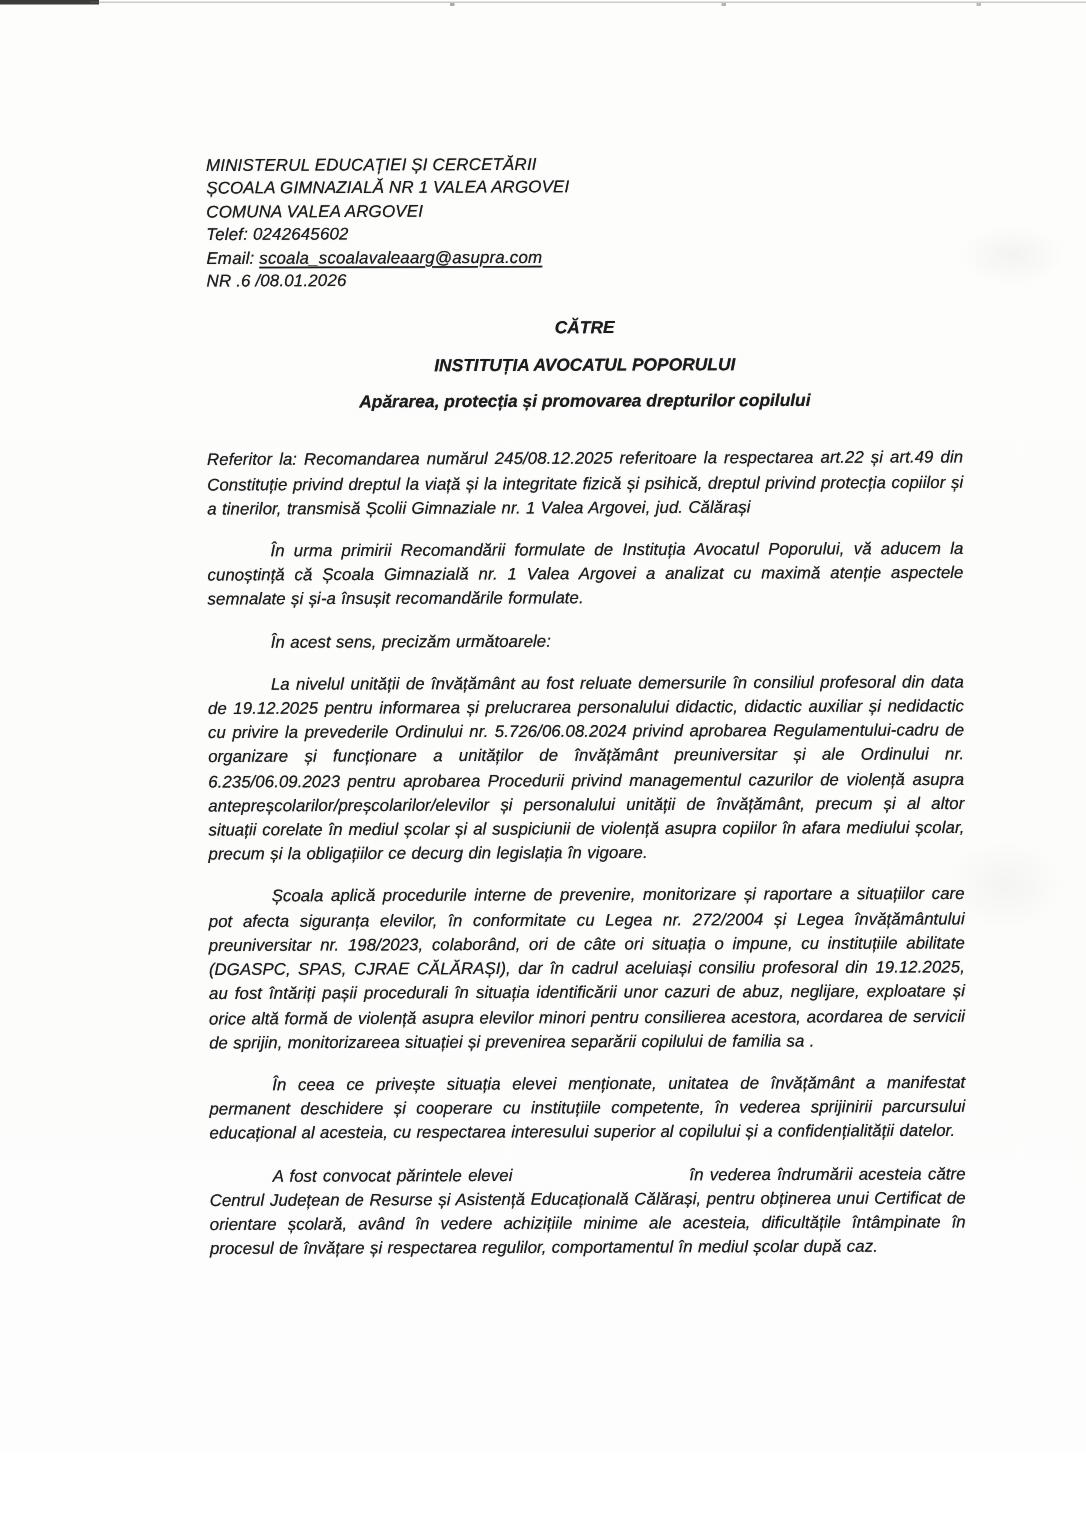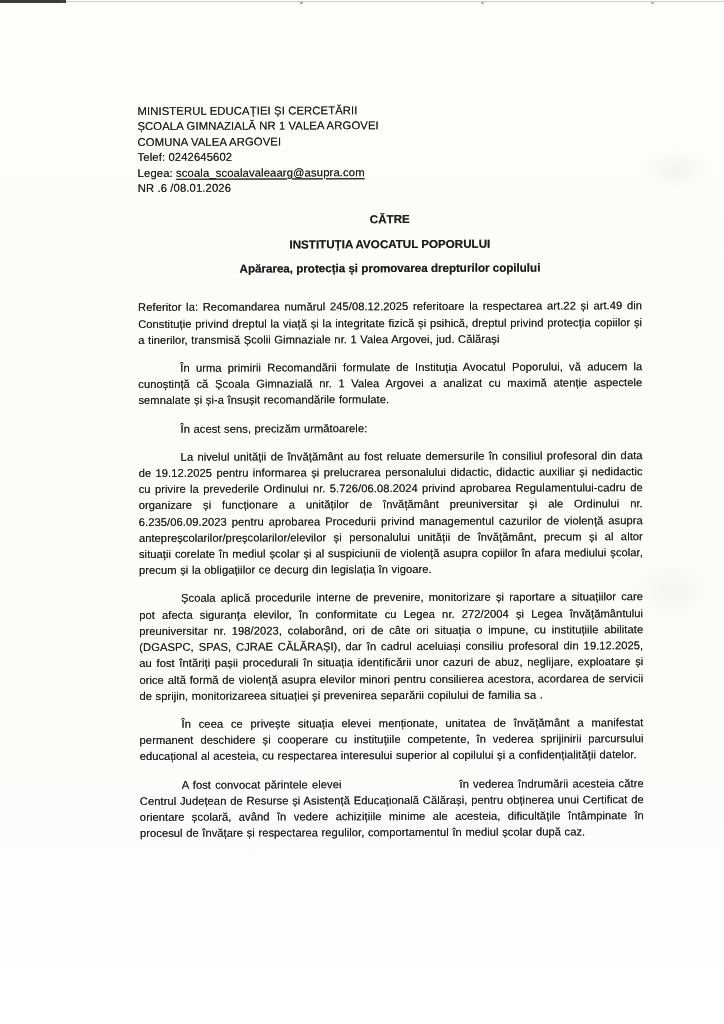--- a/index.html
+++ b/index.html
@@ -8,20 +8,21 @@
     background: #ffffff;
   }
   .sheet {
     position: relative;
     width: 724px;
     height: 968px;
     background: linear-gradient(180deg, #fdfdfc 0%, #fcfcfb 60%, #fdfdfd 100%);
     overflow: hidden;
     font-family: "Liberation Sans", sans-serif;
     color: #1c1c1e;
+    font-style: italic;
   }
   
   .scan-edge-top { position: absolute; top: 0; left: 0; width: 724px; height: 4px; }
   .scan-edge-dark { position: absolute; top: 0; left: 0; width: 66px; height: 3px; background: #3b3b3b; }
   .scan-edge-faint { position: absolute; top: 1px; left: 60px; width: 664px; height: 1px; background: rgba(110,110,110,0.35); }
   .scan-speck-1 { position: absolute; top: 2px; left: 300px; width: 3px; height: 2px; background: rgba(90,90,90,0.5); }
   .scan-speck-2 { position: absolute; top: 2px; left: 481px; width: 3px; height: 2px; background: rgba(90,90,90,0.45); }
   .scan-speck-3 { position: absolute; top: 2px; left: 651px; width: 3px; height: 2px; background: rgba(90,90,90,0.4); }
   .scan-smudge-a {
     position: absolute; top: 150px; left: 640px; width: 70px; height: 40px; border-radius: 50%;
@@ -96,21 +97,21 @@
   <div class="scan-smudge-b"></div>
 
   <div class="content">
 
     <div class="letter-header">
       <div>MINISTERUL EDUCAȚIEI ȘI CERCETĂRII</div>
       <div>ȘCOALA GIMNAZIALĂ NR 1 VALEA ARGOVEI</div>
       <div>COMUNA VALEA ARGOVEI</div>
       <div>Telef: 0242645602</div>
       <div class="hline">
-        <span>Legea:</span>
+        <span>Email:</span>
         <span class="u">scoala_scoalavaleaarg@asupra.com</span>
       </div>
       <div>NR .6 /08.01.2026</div>
     </div>
 
     <div class="center-block">
       <div class="b">CĂTRE</div>
       <div class="b">INSTITUȚIA AVOCATUL POPORULUI</div>
       <div class="b">Apărarea, protecția și promovarea drepturilor copilului</div>
     </div>

